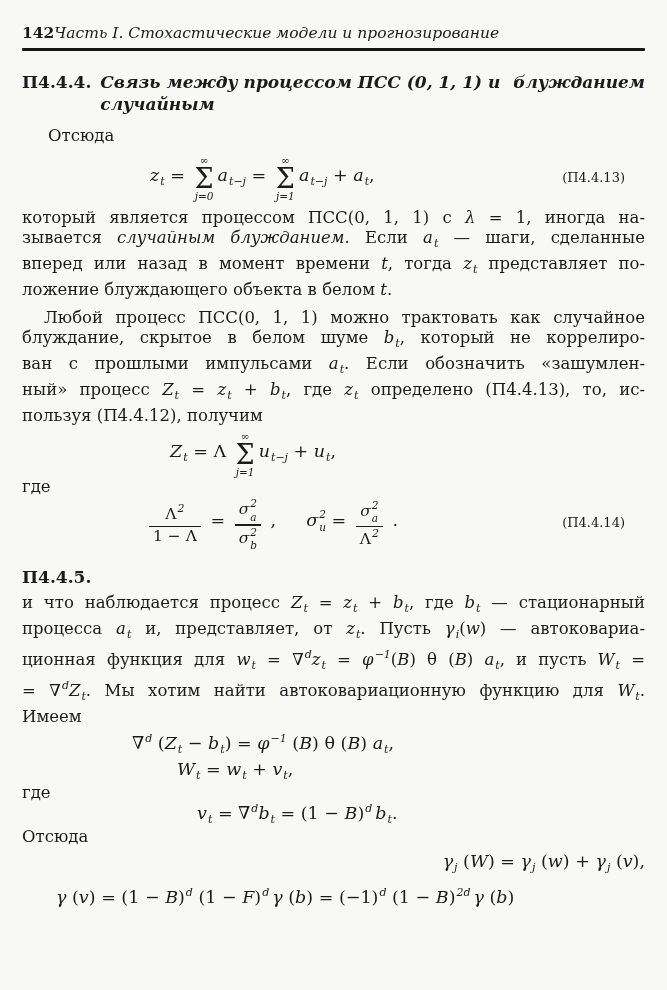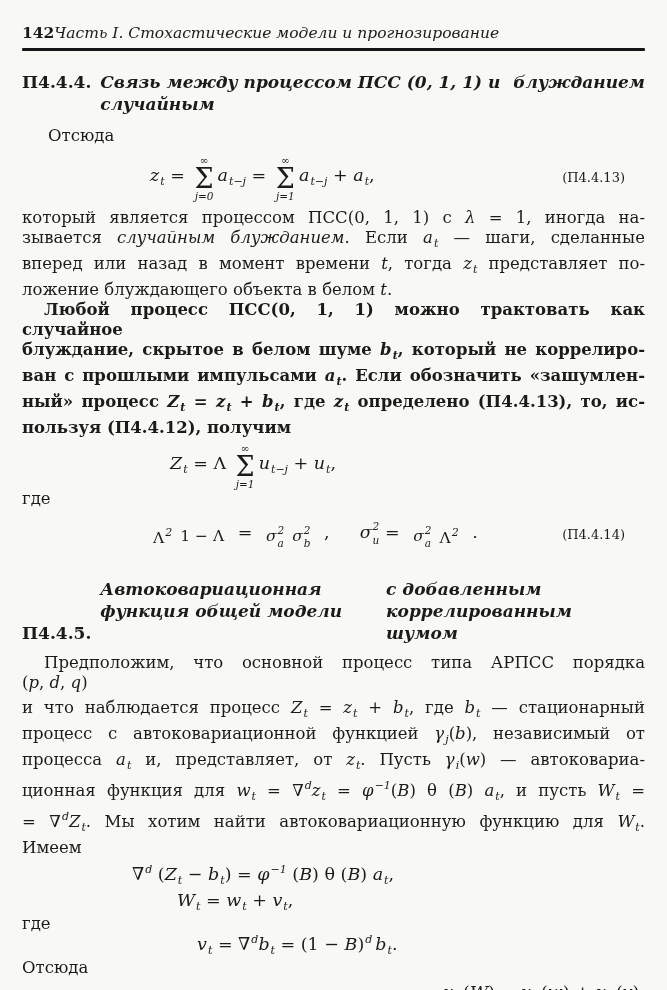--- a/index.html
+++ b/index.html
@@ -17,40 +17,40 @@
   .shead .hn{margin-right:9px;white-space:nowrap;}
   .shead .hl{display:flex;flex-direction:row;font-style:italic;}
   .s1{margin-top:20px;}
   .s2{margin-top:17px;align-items:flex-end;}
   
   .para{font-size:16.5px;line-height:20px;}
   .line{text-align:justify;text-align-last:justify;}
   .line.nj{text-align-last:auto;}
   .line.ind{text-indent:22px;}
   .p1{margin-top:5px;}
-  .p2{margin-top:0;font-weight:bold;}
+  .p2{margin-top:8px;}
   .p3{margin-top:9px;}
   .p4{margin-top:5px;}
   .sideword{font-size:16.5px;line-height:20px;}
   .proc{margin-top:11px;padding-left:26px;}
   
   .eq{position:relative;font-size:17.5px;line-height:1;display:flex;align-items:center;}
   .eq .mrow{display:block;white-space:nowrap;}
   .eqnum{position:absolute;right:20px;top:50%;transform:translateY(-50%);
          font-size:13px;font-style:normal;}
   .it{font-style:italic;}
   .rm{font-style:normal;}
   .msub{font-size:11px;font-style:italic;vertical-align:-4px;margin-left:1px;}
   .msup{font-size:11px;font-style:italic;vertical-align:7px;margin-left:1px;}
   .spx{display:inline-block;}
   .sum{display:inline-flex;flex-direction:column;align-items:center;
        vertical-align:middle;position:relative;top:2px;line-height:1;margin:0 4px;}
   .sum .lim{font-size:10.5px;font-style:italic;line-height:1;}
   .sum .sig{font-size:27px;line-height:.95;}
-  .frac{display:inline-flex;align-items:center;
+  .frac{display:inline-flex;flex-direction:column;align-items:center;
         vertical-align:middle;position:relative;top:3px;margin:0 4px;}
   .frac .fn,.frac .fd{display:inline-block;padding:0 4px;font-size:15.5px;line-height:1.15;white-space:nowrap;}
   .frac .fbar{align-self:stretch;height:1.5px;background:#1b1b1b;margin:2px 0 1px;}
   .ssw{display:inline-flex;align-items:center;}
   .stk{display:inline-flex;flex-direction:column;line-height:1;margin-left:1px;}
   .stku,.stkd{font-size:10.5px;font-style:italic;line-height:1;}
   .stku{margin-bottom:3px;}
   
   .e13{margin-top:5px;height:52px;padding-left:128px;}
   .eZ {margin-top:3px;height:48px;padding-left:148px;}
@@ -156,35 +156,26 @@
               </span>
             </span></span>
           <span class="fbar"></span>
           <span class="fd"><span class="rm">Λ</span><span class="msup">2</span></span>
         </span><span class="rm"> .</span></span>
     <span class="eqnum">(П4.4.14)</span>
   </div>
 
   <div class="shead s2">
     <span class="hn">П4.4.5.</span>
-    <span class="hl">
-      <span>Автоковариационная функция общей модели</span>
-      <span>с добавленным коррелированным шумом</span>
-    </span>
-  </div>
-
-  <div class="para p3">
-      <div class="line ind"><span class="rm">Предположим, что основной процесс типа АРПСС порядка</span></div>
-      <div class="line nj"><span class="rm">(</span><span class="it">p</span><span class="rm">, </span><span class="it">d</span><span class="rm">, </span><span class="it">q</span><span class="rm">)</span></div>
-    </div>
+  </div>
+
 
 
   <div class="para p4">
       <div class="line"><span class="rm">и что наблюдается процесс </span><span class="it">Z</span><span class="msub">t</span><span class="rm"> = </span><span class="it">z</span><span class="msub">t</span><span class="rm"> + </span><span class="it">b</span><span class="msub">t</span><span class="rm">, где </span><span class="it">b</span><span class="msub">t</span><span class="rm"> — стационарный</span></div>
-      <div class="line"><span class="rm">процесс с автоковариационной функцией </span><span class="it">γ</span><span class="msub">j</span><span class="rm">(</span><span class="it">b</span><span class="rm">), независимый от</span></div>
       <div class="line"><span class="rm">процесса </span><span class="it">a</span><span class="msub">t</span><span class="rm"> и, представляет, от </span><span class="it">z</span><span class="msub">t</span><span class="rm">. Пусть </span><span class="it">γ</span><span class="msub">i</span><span class="rm">(</span><span class="it">w</span><span class="rm">) — автоковариа-</span></div>
       <div class="line"><span class="rm">ционная функция для </span><span class="it">w</span><span class="msub">t</span><span class="rm"> = ∇</span><span class="msup">d</span><span class="it">z</span><span class="msub">t</span><span class="rm"> = </span><span class="it">φ</span><span class="msup">−1</span><span class="rm">(</span><span class="it">B</span><span class="rm">) θ (</span><span class="it">B</span><span class="rm">) </span><span class="it">a</span><span class="msub">t</span><span class="rm">, и пусть </span><span class="it">W</span><span class="msub">t</span><span class="rm"> =</span></div>
       <div class="line"><span class="rm">= ∇</span><span class="msup">d</span><span class="it">Z</span><span class="msub">t</span><span class="rm">. Мы хотим найти автоковариационную функцию для </span><span class="it">W</span><span class="msub">t</span><span class="rm">.</span></div>
       <div class="line nj"><span class="rm">Имеем</span></div>
     </div>
 
   <div class="eq e5">
     <span class="mrow"><span class="rm">∇</span><span class="msup">d</span><span class="rm"> (</span><span class="it">Z</span><span class="msub">t</span><span class="rm"> − </span><span class="it">b</span><span class="msub">t</span><span class="rm">) = </span><span class="it">φ</span><span class="msup">−1</span><span class="rm"> (</span><span class="it">B</span><span class="rm">) θ (</span><span class="it">B</span><span class="rm">) </span><span class="it">a</span><span class="msub">t</span><span class="rm">,</span></span>
   </div>
   <div class="eq e6">

